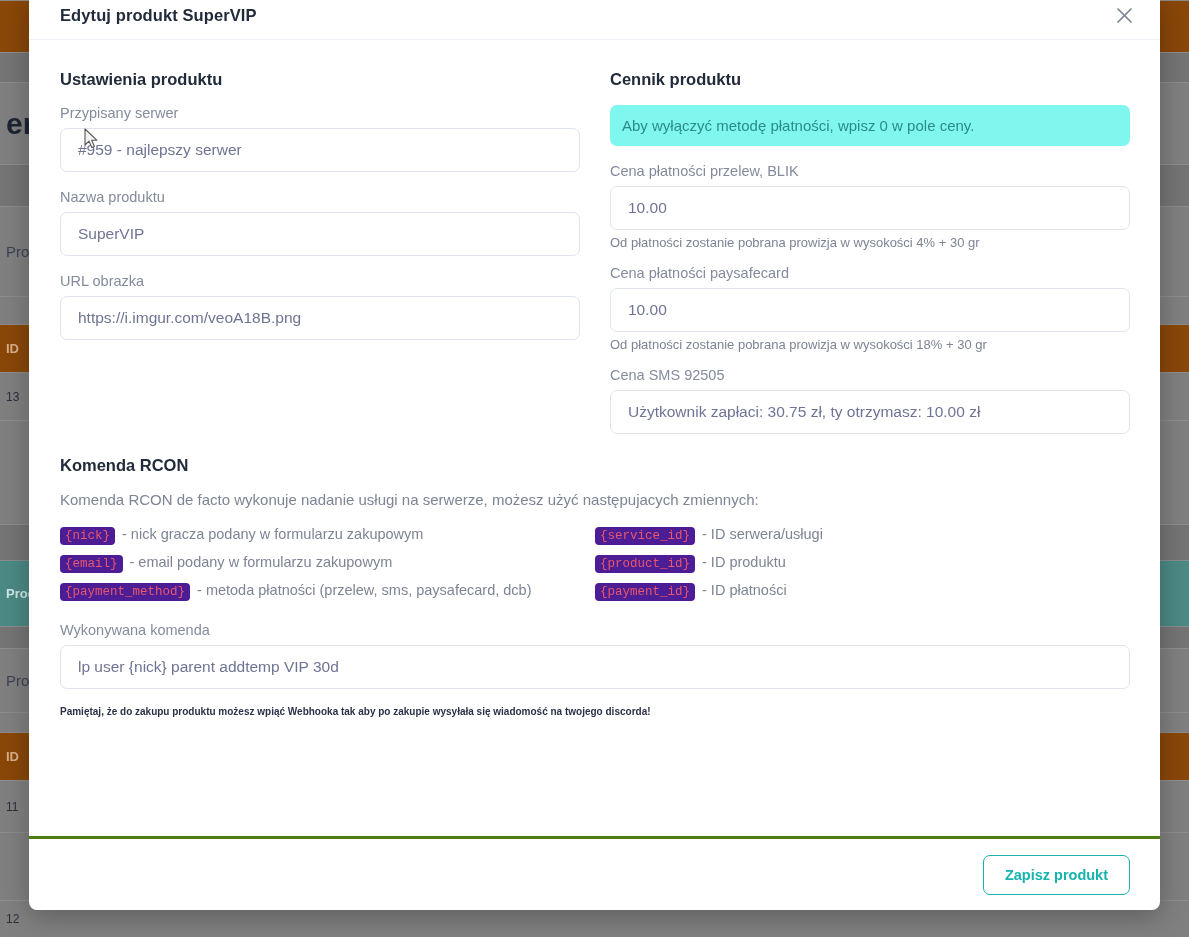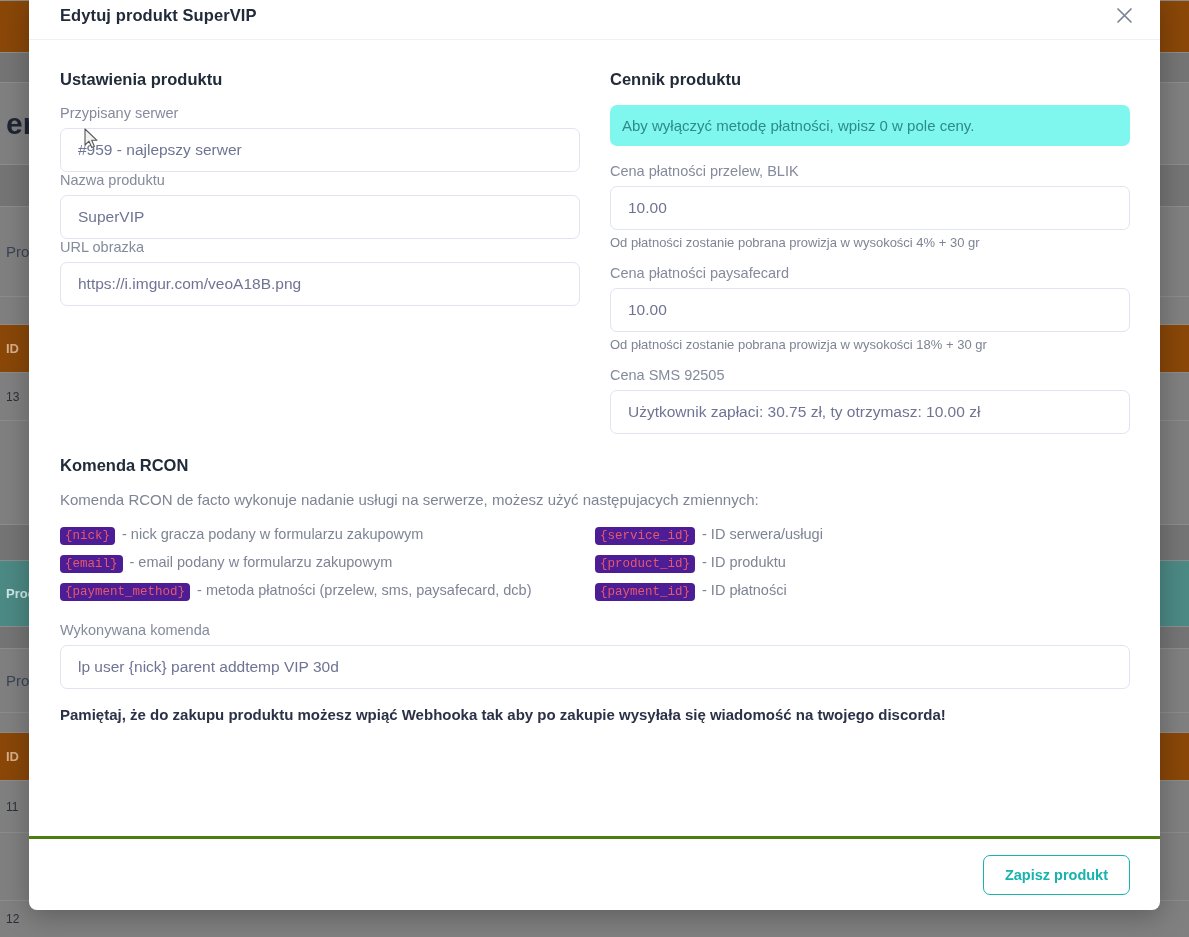--- a/index.html
+++ b/index.html
@@ -95,21 +95,21 @@
   .inp {
     width: 100%; height: 44px;
     border: 1px solid #dfe4f0; border-radius: 7px;
     padding: 0 17px;
     font-family: "Liberation Sans", sans-serif;
     font-size: 15.5px; color: #6f7494;
     background: #fff; outline: none;
     display: flex; align-items: center;
   }
   .inp.readonly { color: #6f7494; }
-  .field { }
+  .field { margin-bottom: 17px; }
 
   textarea.ta {
     width: 100%; height: 68px;
     border: 1px solid #e38b2e; border-radius: 7px;
     padding: 11px 17px;
     font-family: "Liberation Sans", sans-serif;
     font-size: 15.5px; color: #6f7494;
     outline: none; resize: vertical;
     line-height: 1.25;
     background:
@@ -148,21 +148,21 @@
     font-family: "Liberation Mono", monospace;
     font-size: 12.5px;
     color: #e8576b;
     background: #4c1d95;
     padding: 2px 5px;
     border-radius: 4px;
     margin-right: 7px;
     white-space: nowrap;
   }
   .note {
-    font-size: 15px; font-weight: bold; color: #2b3247;
+    font-size: 10px; font-weight: bold; color: #2b3247;
     margin-top: 17px;
   }
 
   .btn-save {
     border: 1.6px solid #17b3ac;
     color: #17b3ac;
     background: #fff;
     border-radius: 7px;
     padding: 11px 21px;
     font-size: 14.5px; font-weight: bold;

